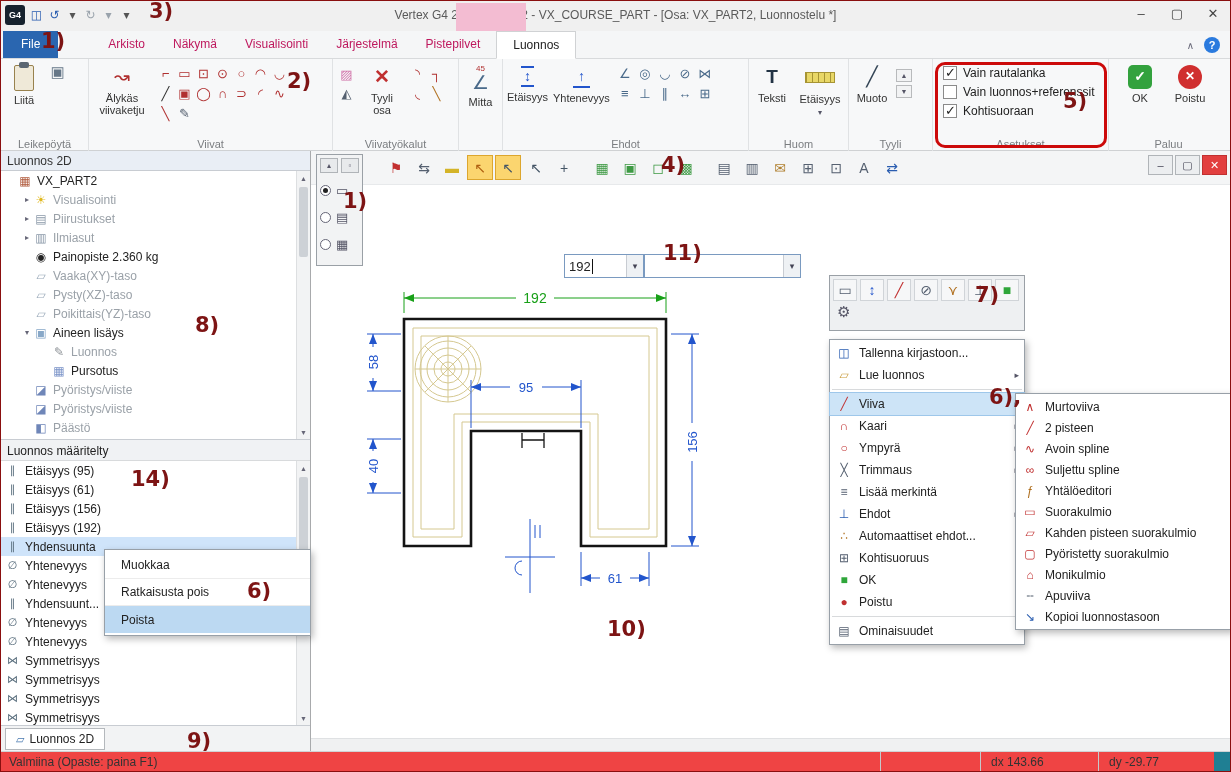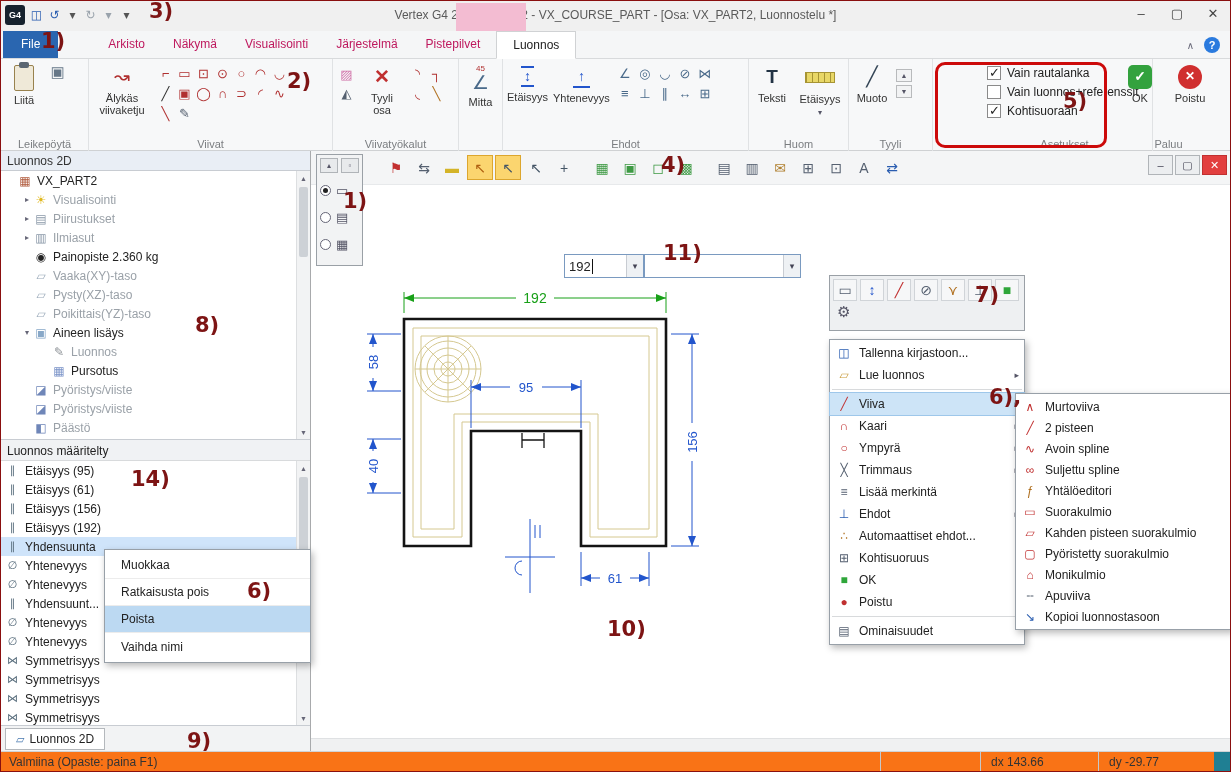--- a/index.html
+++ b/index.html
@@ -113,21 +113,21 @@
 .rmi .mic{width:16px;text-align:center;font-size:12px;flex:none}
 .rmi .arr{position:absolute;right:5px;font-size:9px;color:#556}
 .rmi.sel{background:#cde4f7;outline:1px solid #9ec7ea}
 .rmi.sep{height:4px;margin:0 2px 3px;border-bottom:1px solid #d8dadc;overflow:hidden}
 .lmenu{left:103px;top:548px;width:207px;z-index:70}
 .lmi{height:27px;display:flex;align-items:center;padding:0 16px;border-bottom:1px solid #ececec;color:#222}
 .lmi:last-child{border-bottom:none}
 .lmi.hl{background:#bcd9f2}
 
 
-.statusbar{position:absolute;left:0;right:0;bottom:0;height:20px;background:#f97316;border-top:1px solid #d0d2d4;display:flex;align-items:center;color:#333}
+.statusbar{position:absolute;left:0;right:0;bottom:0;height:20px;background:#ef4444;border-top:1px solid #d0d2d4;display:flex;align-items:center;color:#333}
 .sleft{flex:1;padding:0 8px}
 .scell{border-left:1px solid #c6c8ca;height:100%;display:flex;align-items:center;padding:0 10px}
 .scell.empty{width:100px}
 .steal{width:16px;height:100%;background:#1f7f93;margin-left:4px}
 
 
 .annot{position:absolute;color:#7d1414;font-weight:bold;font-size:21px;z-index:100;font-family:"DejaVu Sans",sans-serif}
 </style>
 </head>
 <body>
@@ -295,21 +295,21 @@
           <span>Muoto</span>
         </div>
         <div class="spin">
           <span class="spinb">▲</span>
           <span class="spinb">▼</span>
         </div>
       </div>
       <div class="gcap">Tyyli</div>
     </div>
 
-    <div class="rg" style="left:976px;width:176px">
+    <div class="rg" style="left:932px;width:176px">
       <div class="grow" style="flex-direction:column;gap:0;padding-left:10px">
 
       <div class="cb on">
             <span class="cbbox"></span>
             <span>Vain rautalanka</span>
           </div>
           <div class="cb">
             <span class="cbbox"></span>
             <span>Vain luonnos+referenssit</span>
           </div>
@@ -769,23 +769,20 @@
 
     <div class="lmi">
           <span>Muokkaa</span>
         </div>
         <div class="lmi">
           <span>Ratkaisusta pois</span>
         </div>
         <div class="lmi hl">
           <span>Poista</span>
         </div>
-        <div class="lmi">
-          <span>Vaihda nimi</span>
-        </div>
       </div>
   </div>
 
   <div class="statusbar">
     <div class="sleft">Valmiina (Opaste: paina F1)</div>
     <div class="scell empty"></div>
     <div class="scell" style="width:118px">dx 143.66</div>
     <div class="scell" style="width:112px">dy -29.77</div>
     <div class="steal"></div>
   </div>

